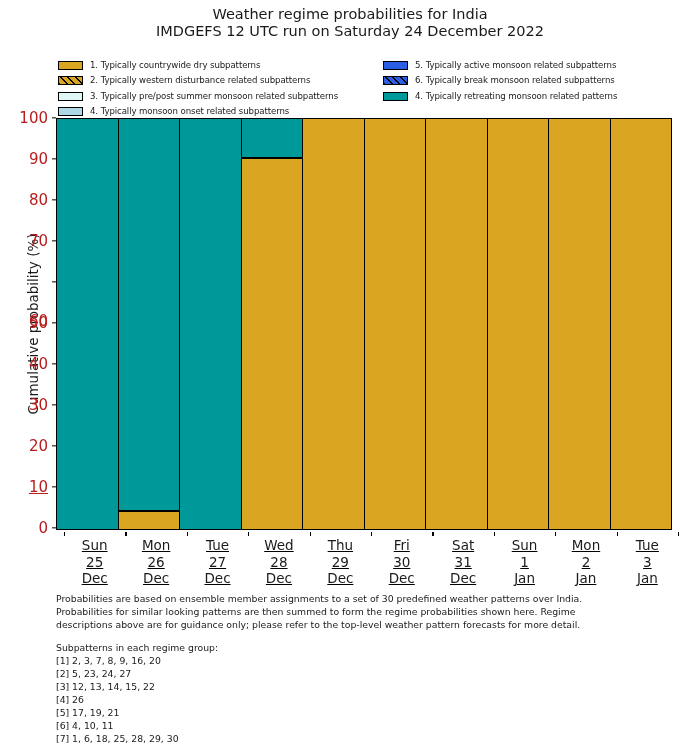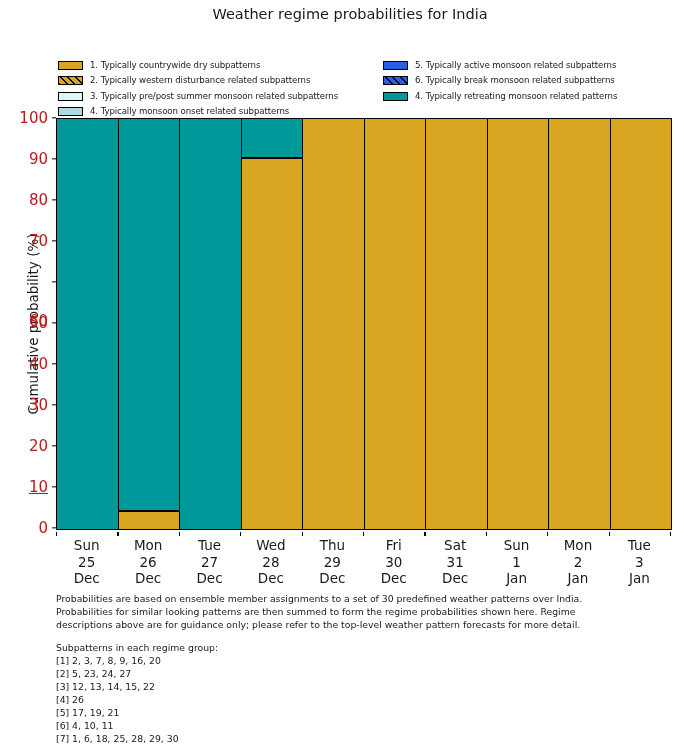--- a/index.html
+++ b/index.html
@@ -153,24 +153,25 @@
     box-sizing: border-box;
     border-top: 1.3px solid #000000;
     border-bottom: 1.3px solid #000000;
   }
   .seg.seg-bottom { border-bottom: none; }
   .seg.seg-top    { border-top: none; }
 
   
   #xticks {
     position: absolute;
-    left: 56px;
+    left: 64px;
     top: 420px;
     width: 614px;
     display: flex;
+    text-decoration: underline;
   }
   .xtick {
     flex: 1 1 0;
     text-align: center;
     font-size: 13.5px;
     line-height: 1.24;
     color: #1a1a1a;
     padding-top: 5px;
   }
   .xtick-mark {
@@ -201,20 +202,21 @@
     color: #1a1a1a;
   }
   #subpatterns .sp-head { }
   .sp-row { white-space: nowrap; }
 </style>
 </head>
 <body>
 
 <div id="title-block">
   <div class="t-main">Weather regime probabilities for India</div>
+  <div class="t-sub">IMDGEFS 12 UTC run on Saturday 24 December 2022</div>
 </div>
 
 <div id="legend">
   <div class="legend-col" id="legend-col-left">
       <div class="legend-row">
         <span class="legend-swatch" style="background-color: rgb(218, 165, 32);"></span>
         <span class="legend-label">1. Typically countrywide dry subpatterns</span>
       </div>
       <div class="legend-row">
         <span class="legend-swatch hatch-dark" style="background-color: rgb(218, 165, 32);"></span>

